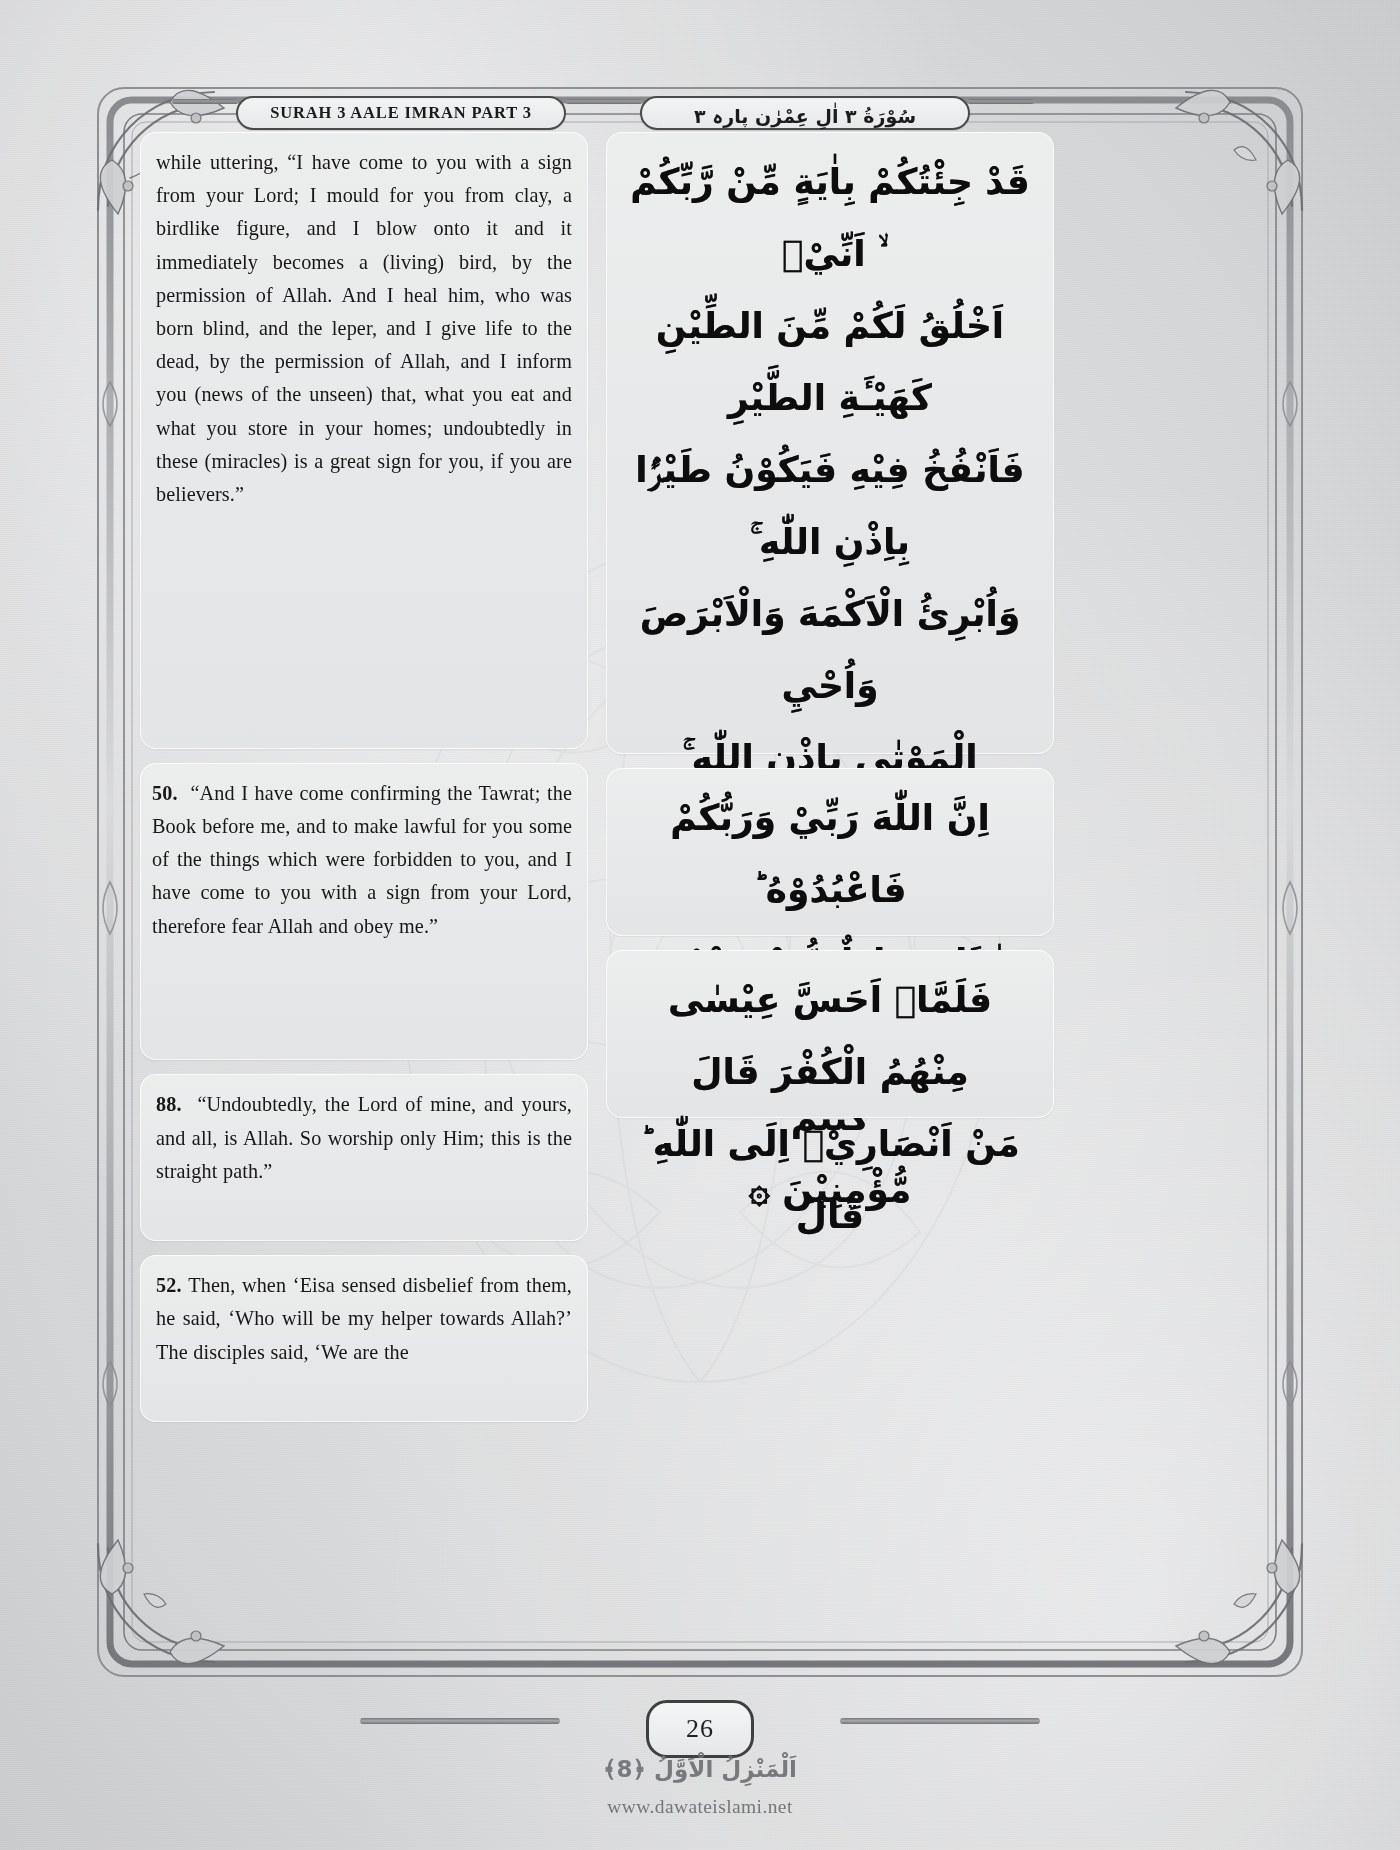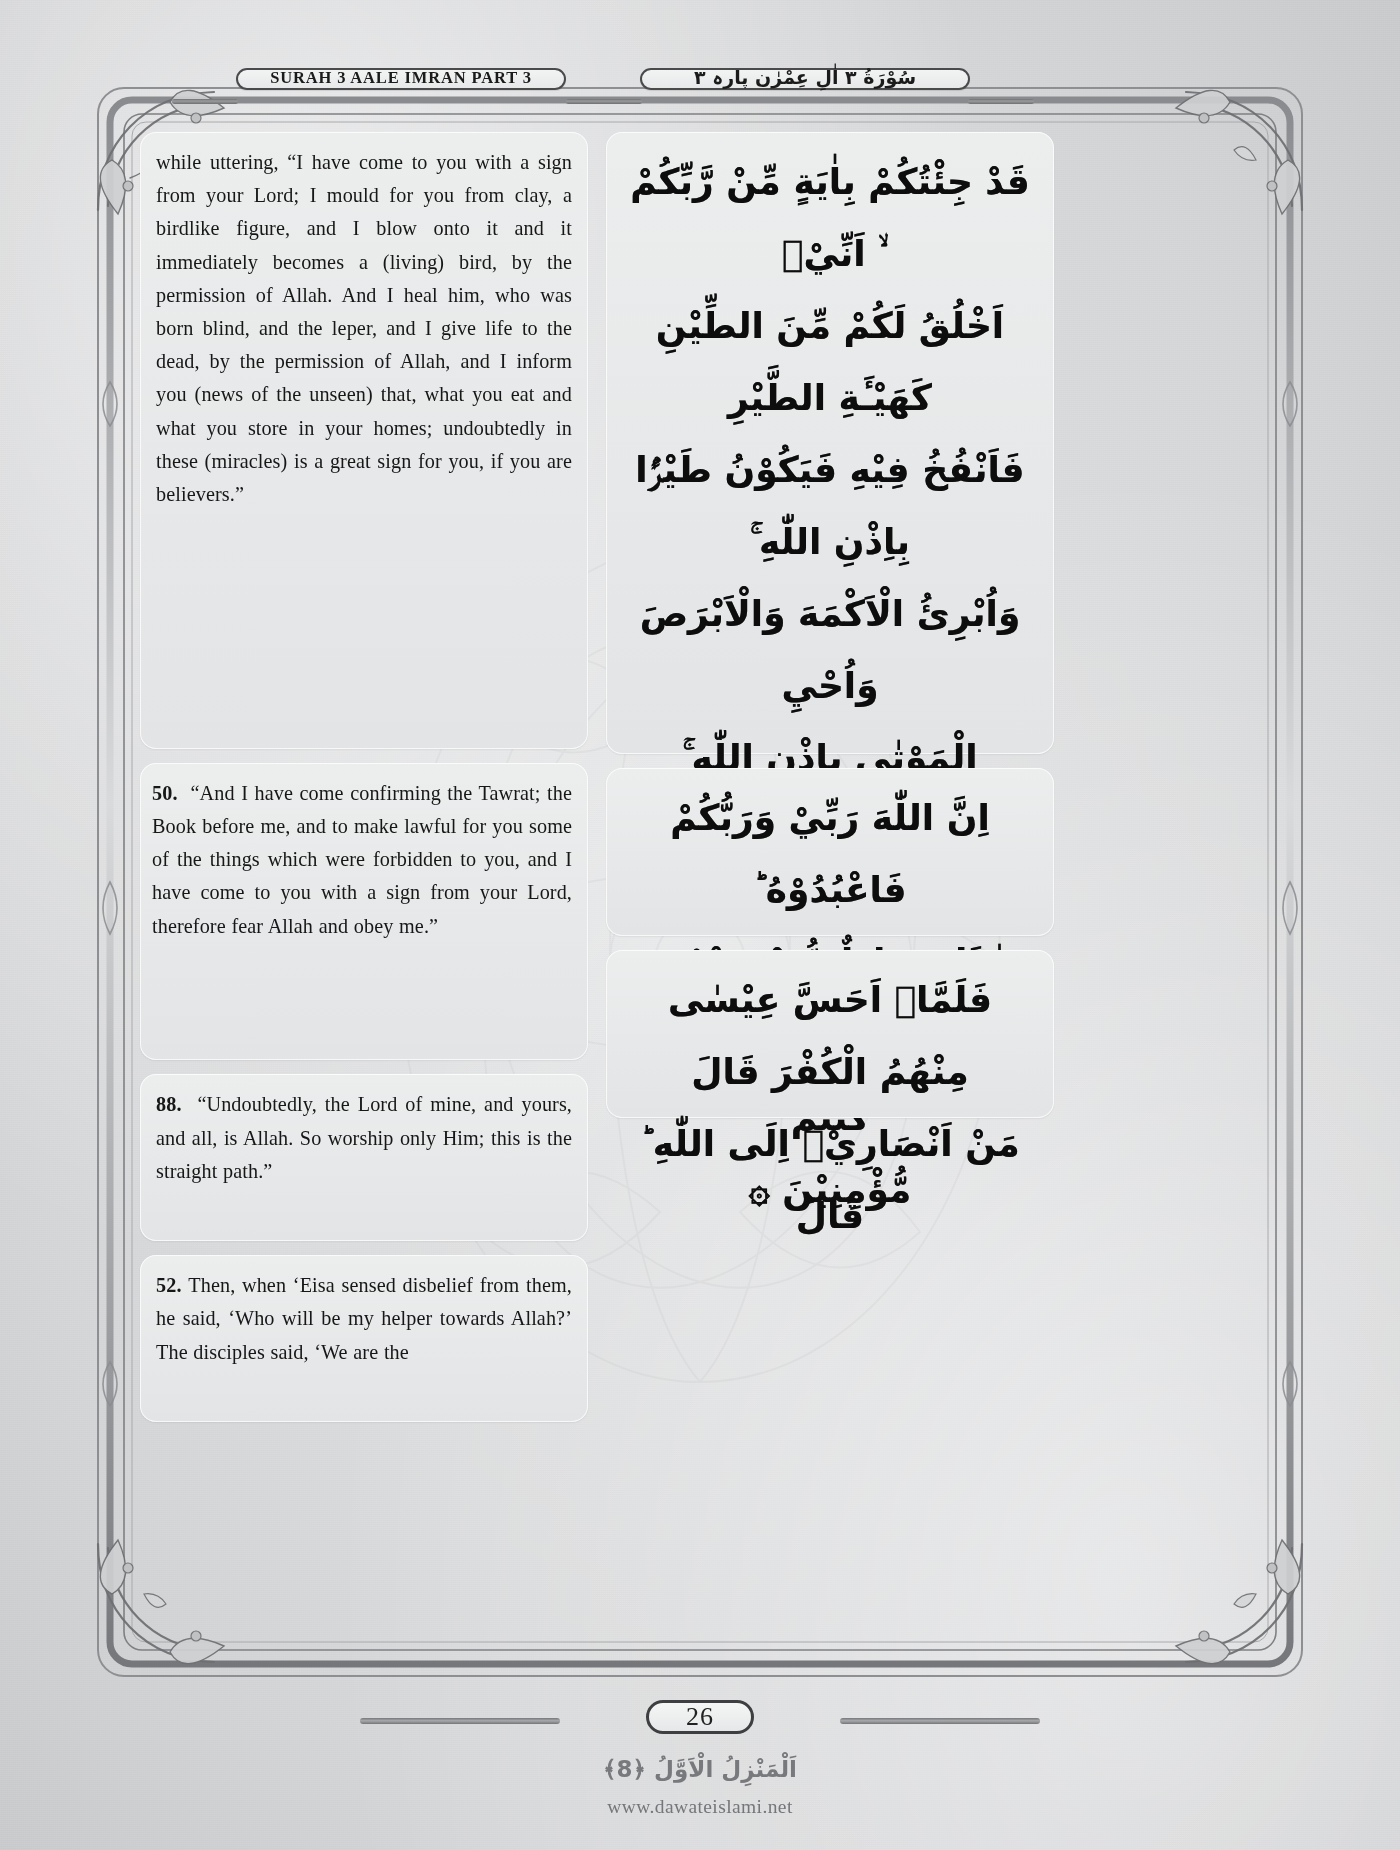--- a/index.html
+++ b/index.html
@@ -108,24 +108,24 @@
   .b2-en { height: 300px; padding-left: 12px; }
   .b2-ar { height: 300px; }
   .b3-en { height: 168px; }
   .b3-ar { height: 168px; }
   .b4-en { height: 168px; }
   .b4-ar { height: 168px; }
 
   
   .hdr {
     position: absolute;
-    top: 68px;
-    height: 22px;
+    top: 96px;
+    height: 34px;
     display: flex;
-    align-items: flex-end;
+    align-items: center;
     justify-content: center;
     border: 2px solid #4a4a4c;
     border-radius: 17px;
     background: linear-gradient(180deg,#f2f3f3,#e7e8e9);
     box-shadow: 0 1px 1px rgba(0,0,0,.10);
   }
   #hdr-left  { left: 236px; width: 330px; }
   #hdr-right { left: 640px; width: 330px; }
 
   #hdr-left .t {
@@ -175,21 +175,21 @@
     width: 200px;
     height: 6px;
     background: linear-gradient(180deg,#74767a,#a6a8aa 45%,#74767a);
     border-radius: 3px;
   }
 
   #pagebadge {
     position: absolute;
     top: 1700px; left: 50%;
     transform: translateX(-50%);
-    width: 108px; height: 34px;
+    width: 108px; height: 58px;
     border: 3px solid #3e3f41;
     border-radius: 21px;
     background: linear-gradient(180deg,#f4f5f5,#e6e7e8);
     display: flex; align-items: center; justify-content: center;
   }
   #pagebadge .t {
     font-family: "Liberation Serif", serif;
     font-size: 26px;
     color: #222;
     letter-spacing: 1px;

